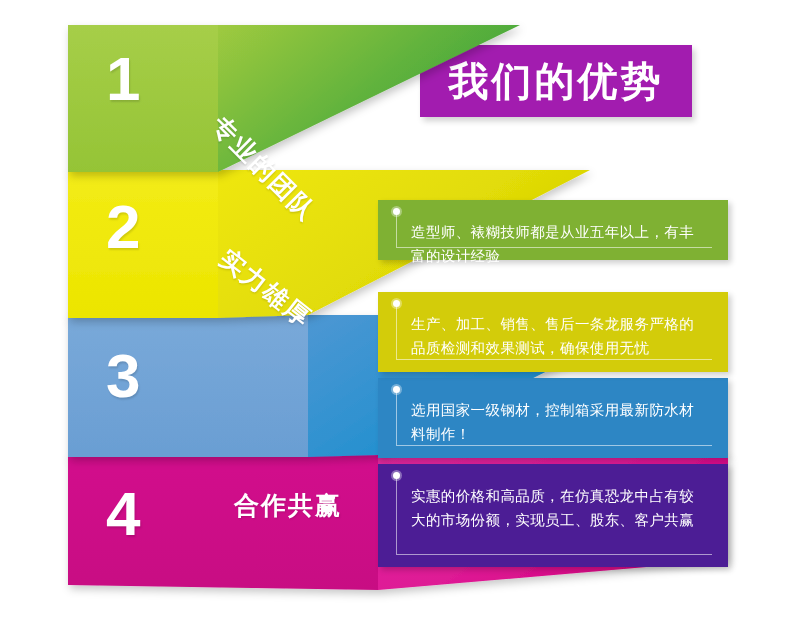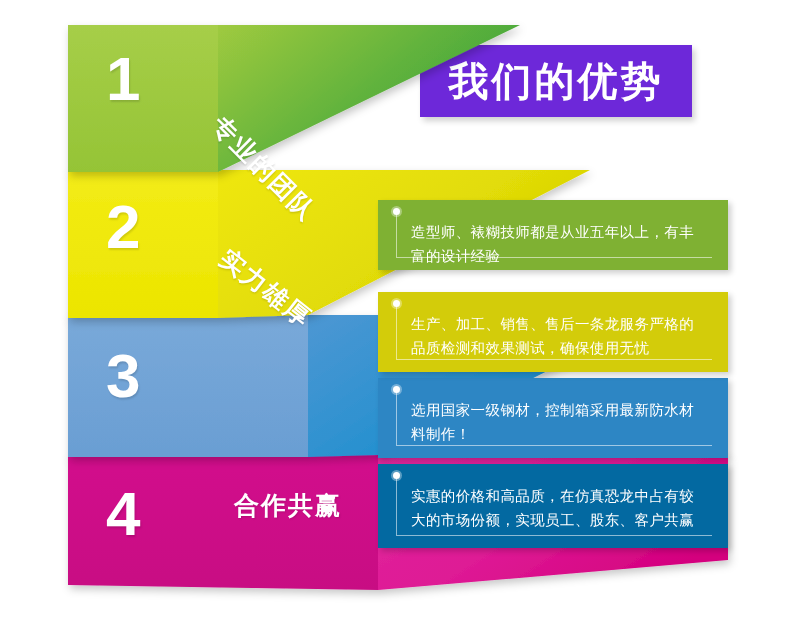--- a/index.html
+++ b/index.html
@@ -18,21 +18,21 @@
     overflow: hidden;
   }
 
   
   #title-banner {
     position: absolute;
     left: 420px;
     top: 45px;
     width: 272px;
     height: 72px;
-    background: #6d28d9;
+    background: #a21caf;
     box-shadow: 3px 4px 6px rgba(0,0,0,0.18);
     display: flex;
     align-items: center;
     justify-content: center;
   }
   #title-banner .title-text {
     color: #ffffff;
     font-size: 40px;
     font-weight: bold;
     letter-spacing: 3px;
@@ -191,41 +191,41 @@
 
     <span class="step-number" style="left:106px; top:196px;">2</span>
     <span class="step-label" style="left:231px; top:245px; transform:rotate(38deg); transform-origin:left top;">实力雄厚</span>
 
     <span class="step-number" style="left:106px; top:345px;">3</span>
 
     <span class="step-number" style="left:106px; top:483px;">4</span>
     <span class="step-label" style="left:234px; top:485px;margin-top:8px;">合作共赢</span>
   </div>
 
-  <div class="info-panel" style="top:200px; height:70px; background:#7fb133;">
+  <div class="info-panel" style="top:200px; height:60px; background:#7fb133;">
     <div class="panel-inner">
       <span class="panel-dot"></span>
       <span class="panel-text">造型师、裱糊技师都是从业五年以上，有丰富的设计经验</span>
     </div>
   </div>
 
   <div class="info-panel" style="top:378px; height:80px; background:#2d86c4;">
     <div class="panel-inner">
       <span class="panel-dot"></span>
       <span class="panel-text">选用国家一级钢材，控制箱采用最新防水材料制作！</span>
     </div>
   </div>
 
   <div class="info-panel" style="top:292px; height:80px; background:#d3cc0a;">
     <div class="panel-inner">
       <span class="panel-dot"></span>
       <span class="panel-text">生产、加工、销售、售后一条龙服务严格的品质检测和效果测试，确保使用无忧</span>
     </div>
   </div>
 
-  <div class="info-panel" style="top:464px; height:84px; background:#0369a1;">
+  <div class="info-panel" style="top:464px; height:103px; background:#4c1d95;">
     <div class="panel-inner">
       <span class="panel-dot"></span>
       <span class="panel-text">实惠的价格和高品质，在仿真恐龙中占有较大的市场份额，实现员工、股东、客户共赢</span>
     </div>
   </div>
 
 </div>
 
 </body></html>

